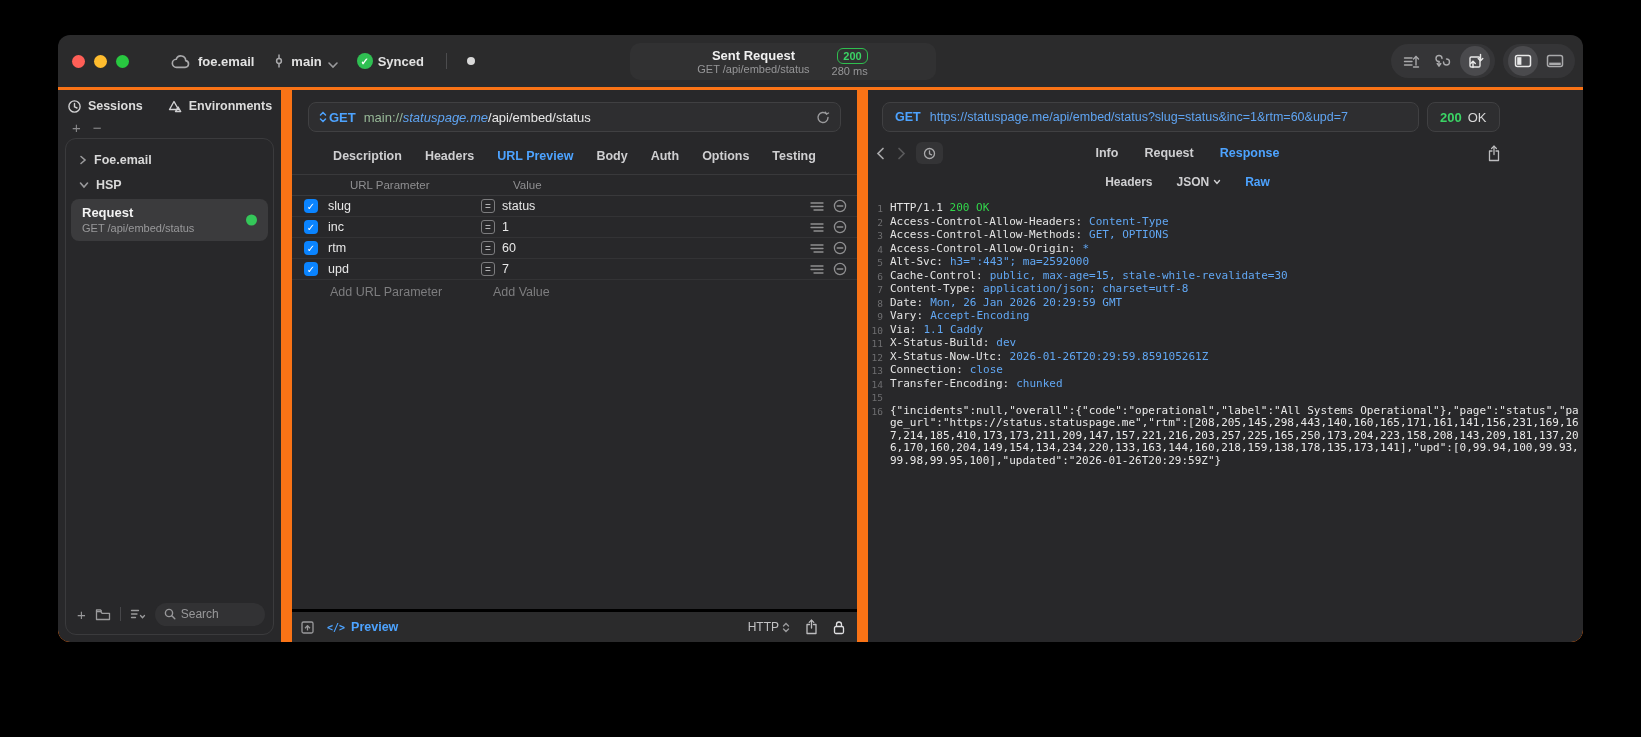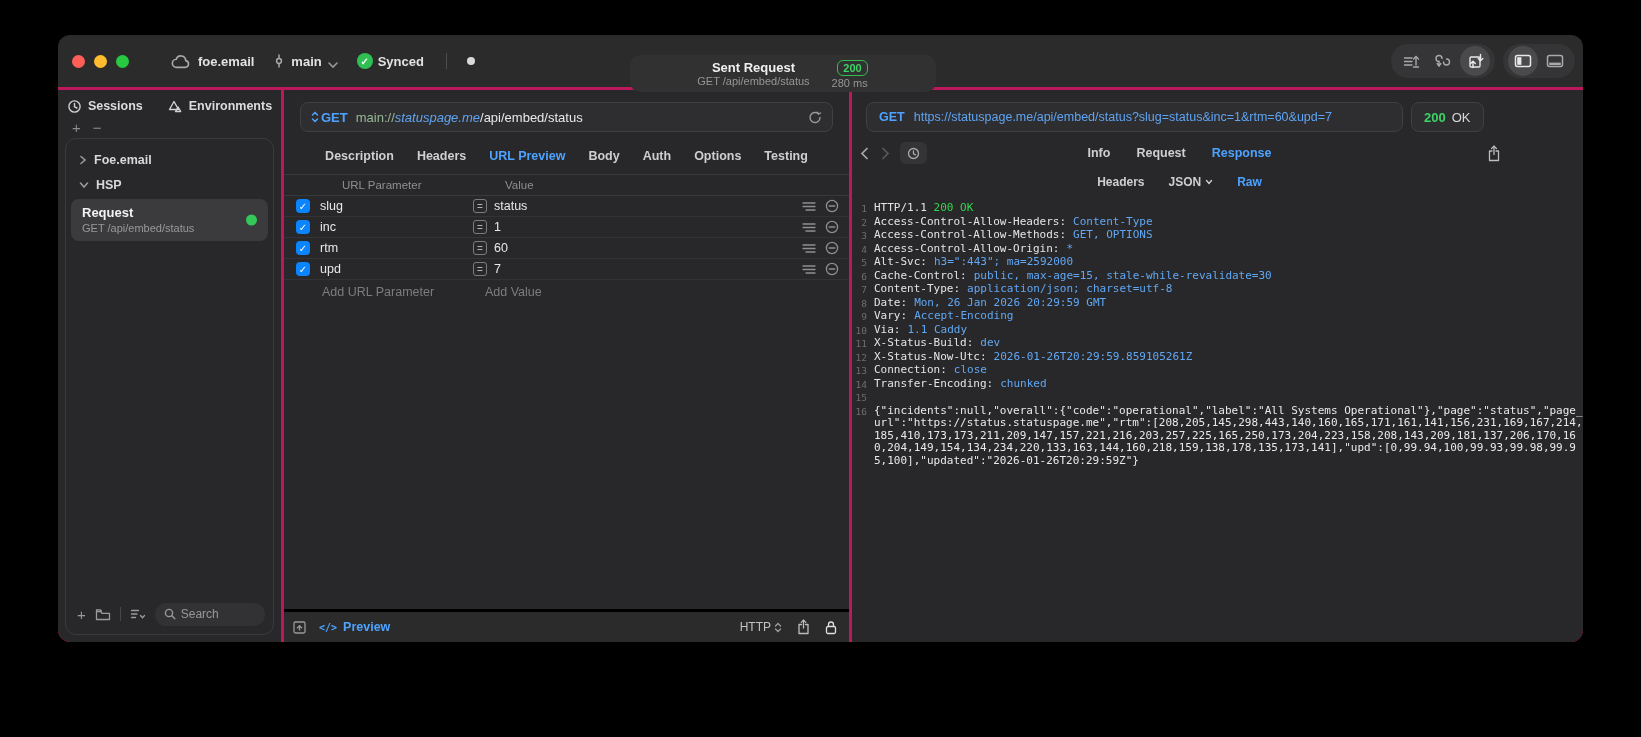--- a/index.html
+++ b/index.html
@@ -19,38 +19,38 @@
              font-size:13px; font-weight:600; }
   .project .sub { display:flex; align-items:flex-end; gap:5px; margin-left:10px; font-weight:600; }
   .icon { display:inline-flex; align-items:center; justify-content:center; color:#a9a9ab; }
   .sync-check { width:16px; height:16px; border-radius:50%; background:#2fbf52; color:#fff;
                 display:inline-flex; align-items:center; justify-content:center; font-size:10px; }
   .tb-divider { width:1px; height:16px; background:#4c4c4e; margin:0 12px 0 14px; }
   .unsaved-dot { width:8px; height:8px; border-radius:50%; background:#d9d9d9; }
 
   .center-pill { position:absolute; left:50%; top:8px; transform:translateX(calc(-50% - 38px));
                  height:37px; min-width:306px; background:#313132; border-radius:10px;
-                 display:flex; align-items:center; justify-content:center; gap:22px; padding:0 16px;margin-top:12px; }
+                 display:flex; align-items:center; justify-content:center; gap:22px; padding:0 16px; }
   .cp-text { text-align:center; }
   .cp-title { font-size:13px; font-weight:700; color:#f0f0f0; line-height:15px; }
   .cp-sub   { font-size:11px; color:#969698; line-height:13px; }
   .cp-right { text-align:right; }
   .status-badge { display:inline-block; border:1.5px solid #2fbf4f; color:#3bd465; border-radius:6px;
                   font-size:11px; font-weight:700; padding:0 5px; line-height:14px; }
   .cp-time { font-size:11px; color:#969698; margin-top:1px; }
 
   .tb-right { margin-left:auto; display:flex; gap:8px; align-items:center; }
   .tb-pill { background:#353537; border-radius:17px; height:34px; display:flex; align-items:center;
              padding:0 5px; gap:2px; }
   .tb-btn { width:30px; height:30px; border-radius:50%; display:flex; align-items:center;
             justify-content:center; color:#cfcfd1; }
   .tb-btn.active { background:#4a4a4d; }
 
   
-  .content { flex:1; display:flex; gap:3px; background:#be185d; padding-top:3px; min-height:0; }
+  .content { flex:1; display:flex; gap:11px; background:#f97316; padding-top:3px; min-height:0; }
   .panel { background:#28282a; min-height:0; }
 
   
   .sidebar { width:223px; display:flex; flex-direction:column; border-bottom-left-radius:12px; }
   .sb-tabs { height:32px; display:flex; align-items:center; justify-content:center; gap:24px;
              font-size:12.5px; font-weight:700; color:#dcdcdc; flex-shrink:0; }
   .sb-tab { display:flex; align-items:center; gap:6px; }
   .sb-addrow { height:16px; display:flex; gap:12px; padding-left:14px; color:#8b8b8d;
                font-size:15px; line-height:12px; flex-shrink:0; }
   .sb-tree-panel { flex:1; margin:0 7px 7px 7px; border:1px solid #3b3b3d; border-radius:11px;

